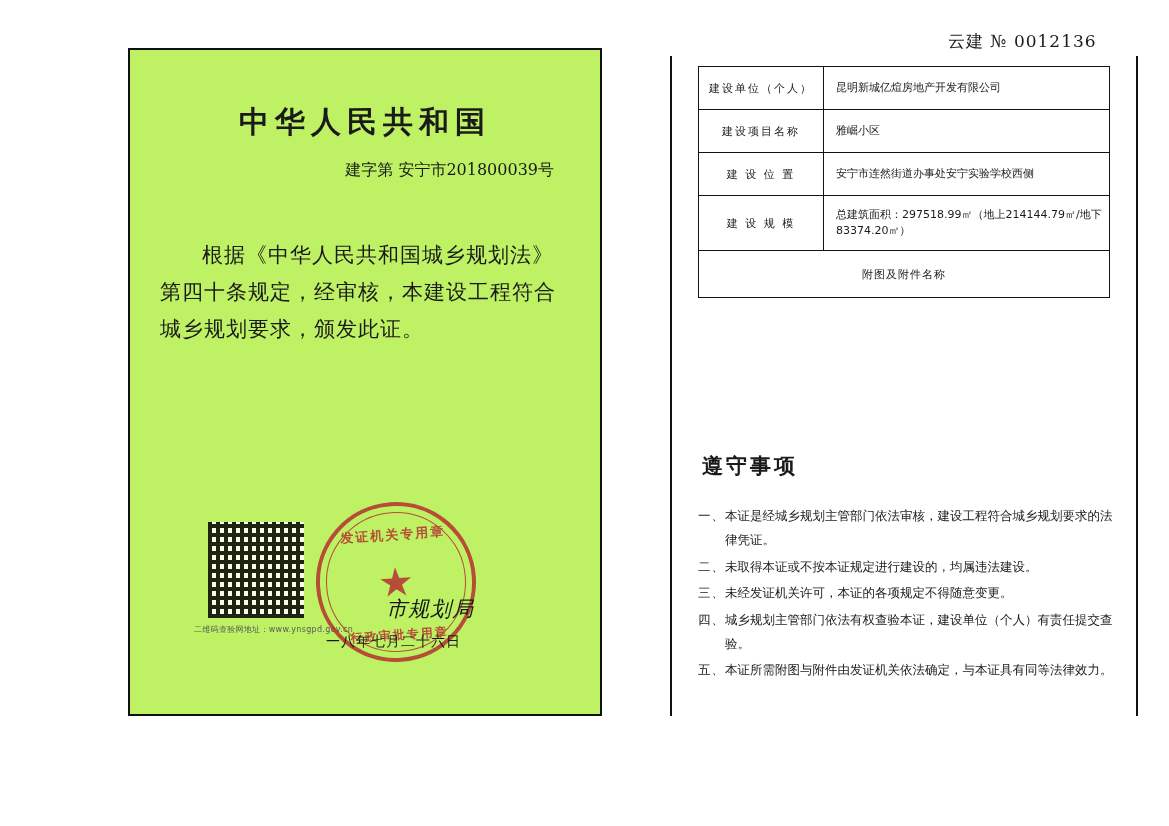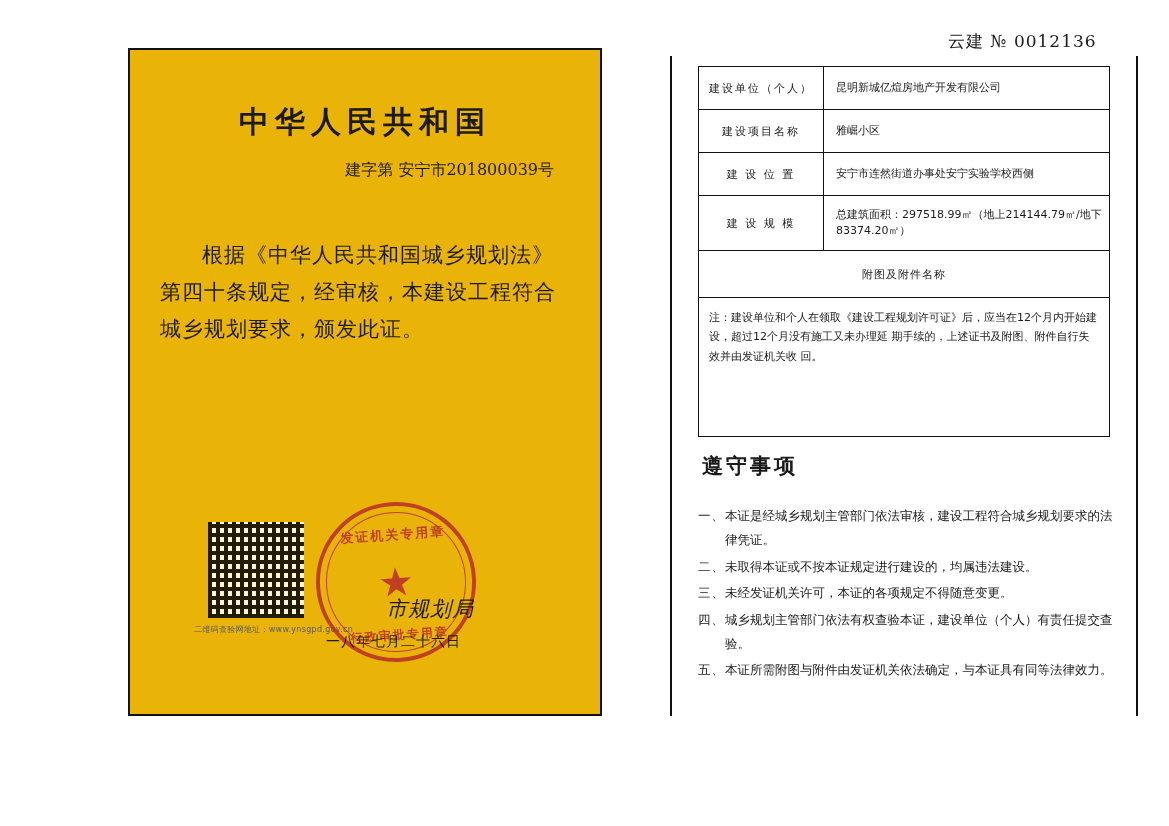--- a/index.html
+++ b/index.html
@@ -18,21 +18,21 @@
 
   
   .left-panel {
     position: absolute;
     left: 128px;
     top: 48px;
     width: 474px;
     height: 668px;
     border: 2px solid #111;
     box-sizing: border-box;
-    background: #eab308;
+    background: #bef264;
   }
   .cert-nation {
     text-align: center;
     margin-top: 52px;
     font-size: 30px;
     letter-spacing: 6px;
     font-weight: bold;
     font-family: "DejaVu Serif", "Liberation Serif", serif;
   }
   .cert-title {
@@ -291,23 +291,20 @@
         <td class="label">建 设 位 置</td>
         <td class="value">安宁市连然街道办事处安宁实验学校西侧</td>
       </tr>
       <tr>
         <td class="label tall">建 设 规 模</td>
         <td class="value tall">总建筑面积：297518.99㎡（地上214144.79㎡/地下83374.20㎡）</td>
       </tr>
       <tr>
         <td class="attach" colspan="2">附图及附件名称</td>
       </tr>
-      <tr>
-        <td class="note" colspan="2">注：建设单位和个人在领取《建设工程规划许可证》后，应当在12个月内开始建设，超过12个月没有施工又未办理延 期手续的，上述证书及附图、附件自行失效并由发证机关收 回。</td>
-      </tr>
     </tbody>
   </table>
 
   <div class="rules-title">遵守事项</div>
 
   <div class="rules-list">
     <div class="rule-item">
       <span class="rule-num">一、</span>
       <span class="rule-text">本证是经城乡规划主管部门依法审核，建设工程符合城乡规划要求的法律凭证。</span>
     </div>

